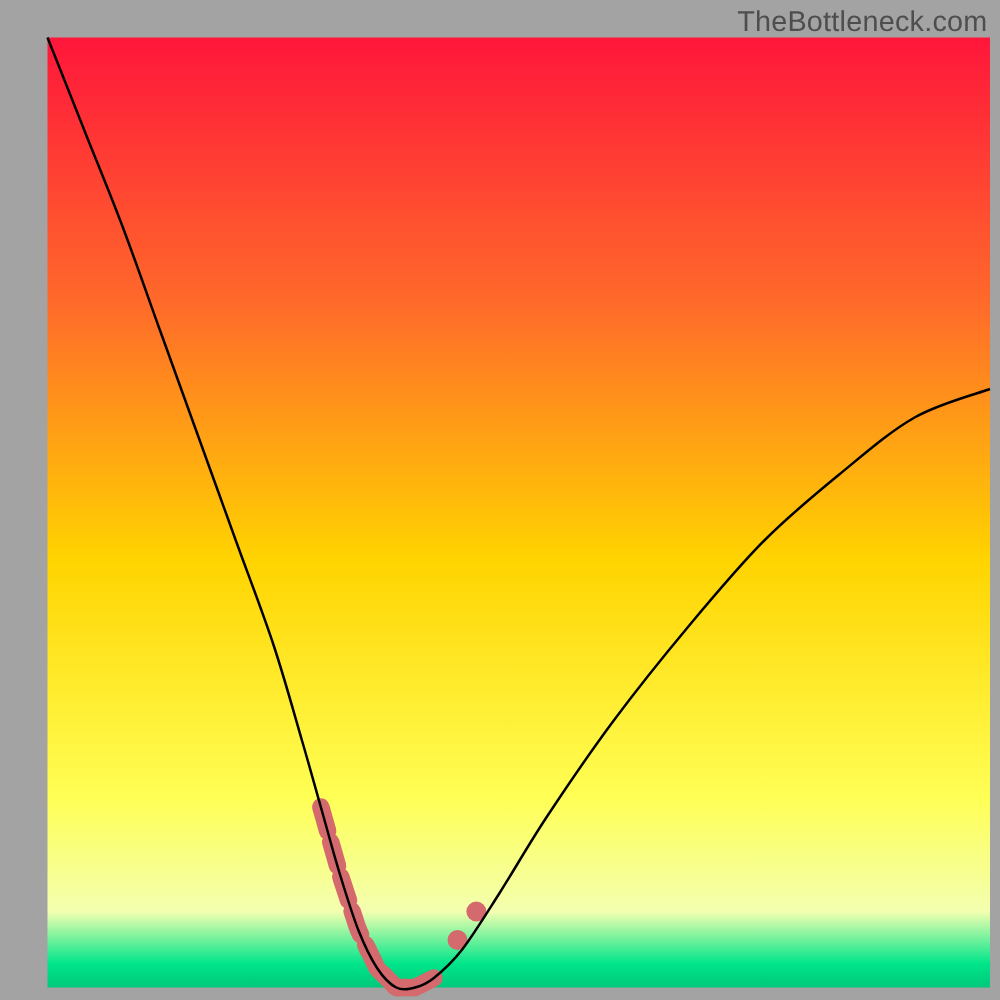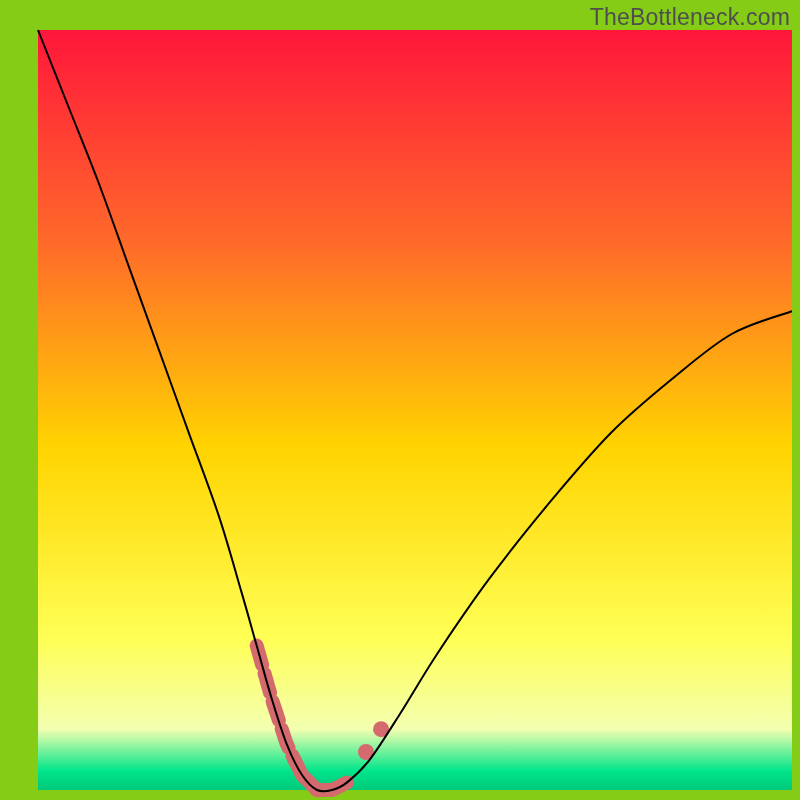--- a/index.html
+++ b/index.html
@@ -10,21 +10,21 @@
     background: #000;
     overflow: hidden;
     font-family: Arial, Helvetica, sans-serif;
   }
   .frame {
     position: absolute;
     top: 0;
     left: 0;
     width: 800px;
     height: 800px;
-    background: #84cc16;
+    background: #a3a3a3;
     text-decoration: underline;
   }
   .watermark {
     position: absolute;
     top: 4px;
     right: 10px;
     color: #4e4e4e;
     font-size: 23px;
     font-weight: 500;
     letter-spacing: 0.2px;

